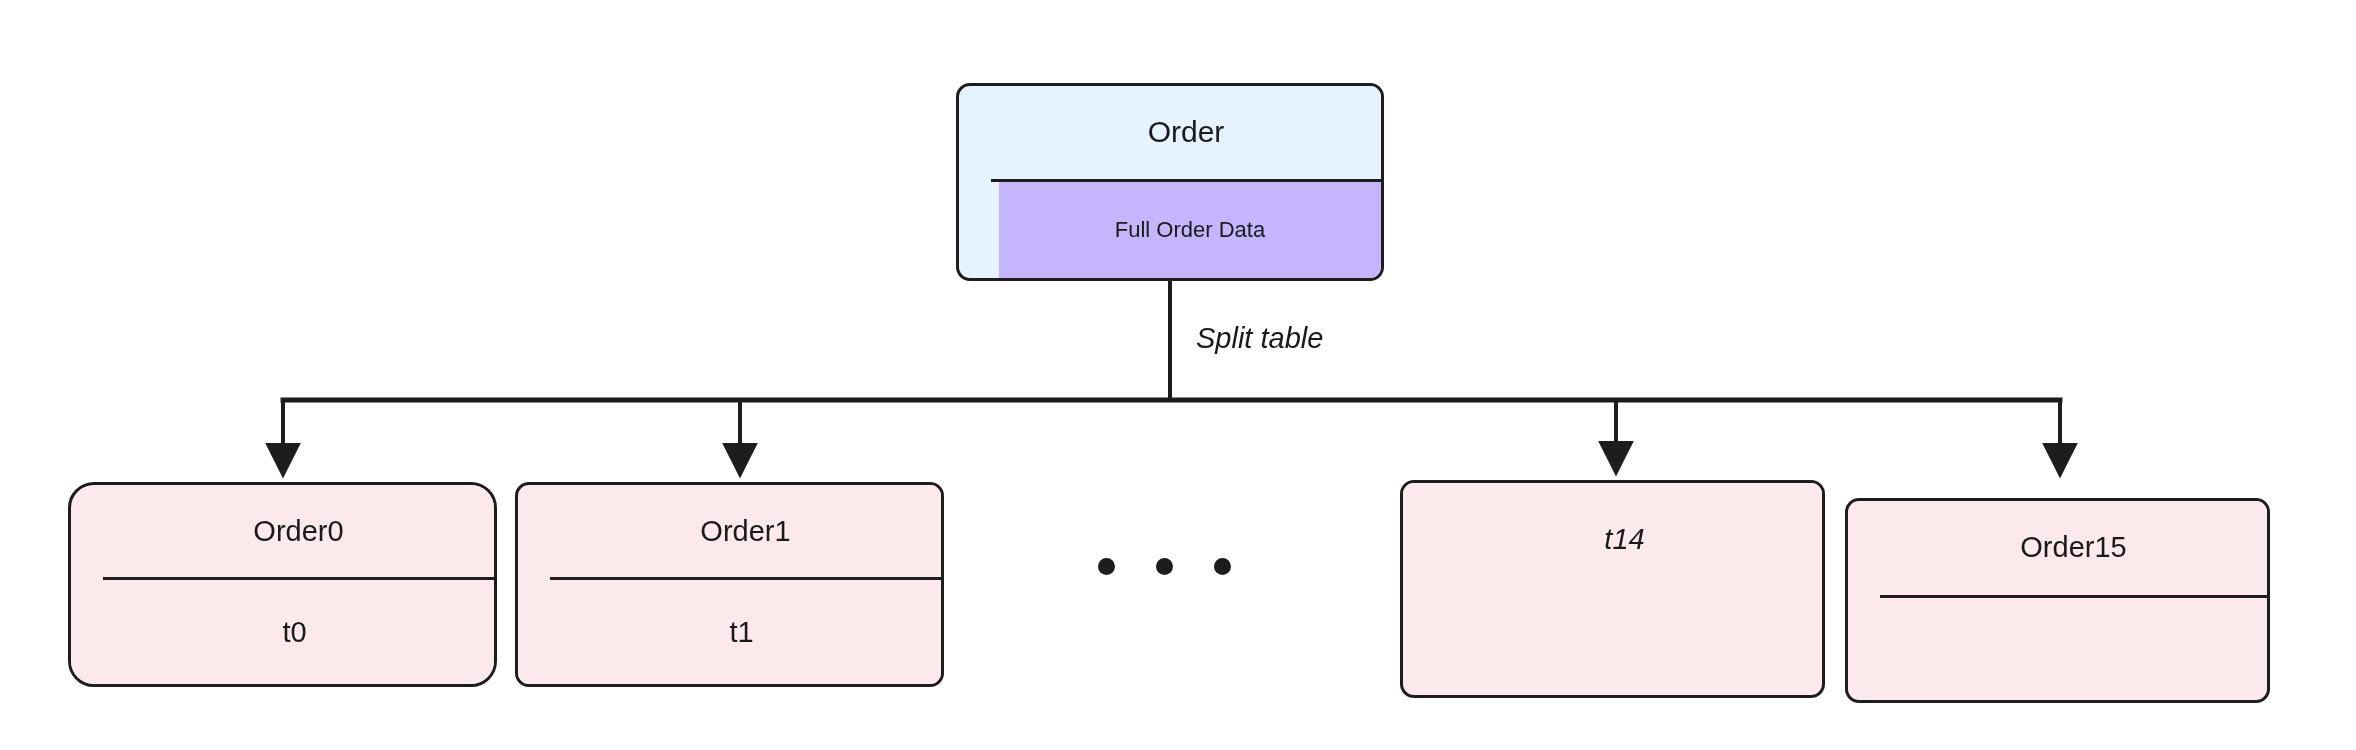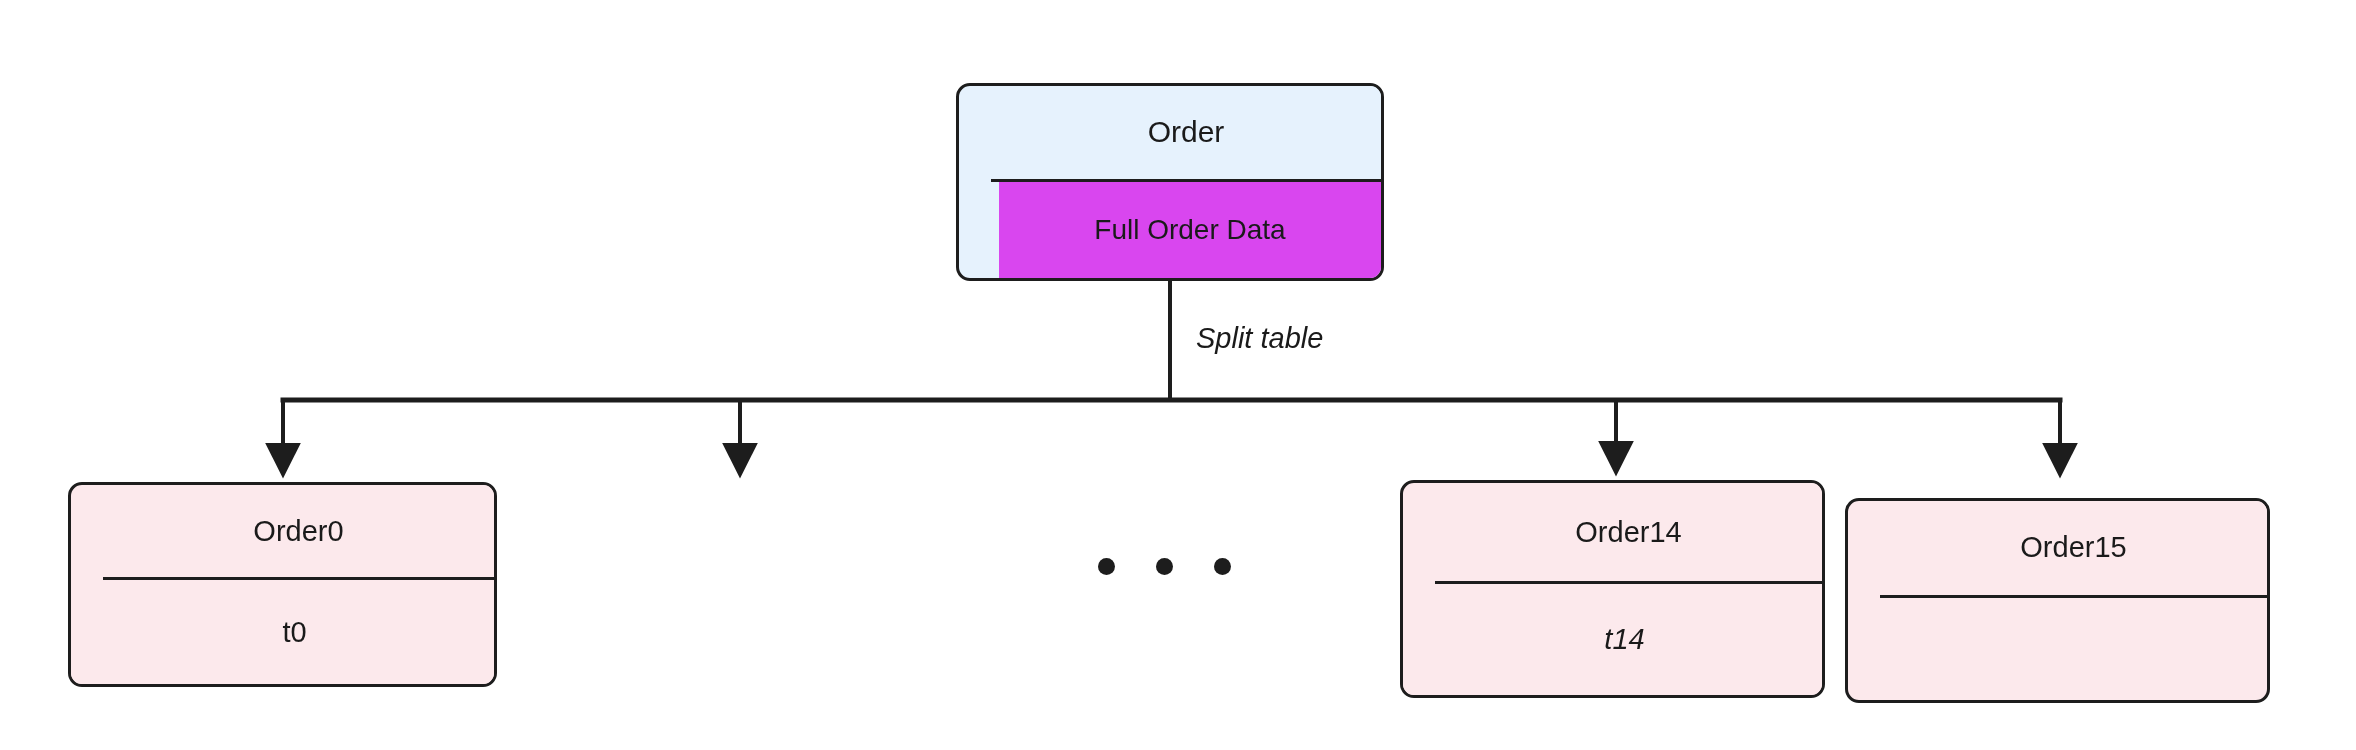--- a/index.html
+++ b/index.html
@@ -47,22 +47,22 @@
   
   .node.root {
     background: #e6f2fd;
     border-color: #1d1d1d;
   }
   .node.root .node-title {
     background: #e6f2fd;
     font-size: 30px;
   }
   .node.root .node-body {
-    background: #d946ef;
-    font-size: 28px;
+    background: #c4b5fd;
+    font-size: 22px;
     margin-left: 40px;
   }
 
   
   .node.shard {
     background: #fce9ec;
   }
   .node.shard .node-title {
     background: #fce9ec;
     font-size: 29px;
@@ -129,34 +129,37 @@
     <path d="M 2060 400 L 2060 473" stroke="#1d1d1d" stroke-width="4" fill="none" marker-end="url(#arrowhead)"></path>
   </svg>
 
   <div class="node root" style="left:956px; top:83px; width:428px; height:198px;">
     <div class="node-title" style="height:49%;">Order</div>
     <div class="node-body" style="height:51%;">Full Order Data</div>
   </div>
 
   <div class="edge-label" style="left:1190px; top:322px;font-style:italic;">Split table</div>
 
-  <div class="node shard" style="left:68px; top:482px; width:429px; height:205px;">
+  <div class="node shard" style="left:68px; top:482px; width:429px; height:205px;border-radius:26px;">
     <div class="node-title" style="height:47%;">Order0</div>
     <div class="node-body" style="height:53%;">t0</div>
   </div>
 
+  <div class="node shard" style="left:515px; top:482px; width:429px; height:205px;">
+    <div class="node-title" style="height:47%;">Order1</div>
+    <div class="node-body" style="height:53%;">t1</div>
+  </div>
 
   <div class="ellipsis" style="left:1098px; top:558px;">
     <span class="dot"></span>
     <span class="dot"></span>
     <span class="dot"></span>
   </div>
 
   <div class="node shard" style="left:1400px; top:480px; width:425px; height:218px;">
-    <div class="node-title" style="height:47%;">Order14</div>
     <div class="node-body" style="height:53%;font-style:italic;">t14</div>
   </div>
 
   <div class="node shard" style="left:1845px; top:498px; width:425px; height:205px;">
     <div class="node-title" style="height:47%;">Order15</div>
   </div>
 
 </div>
 
 </body></html>

